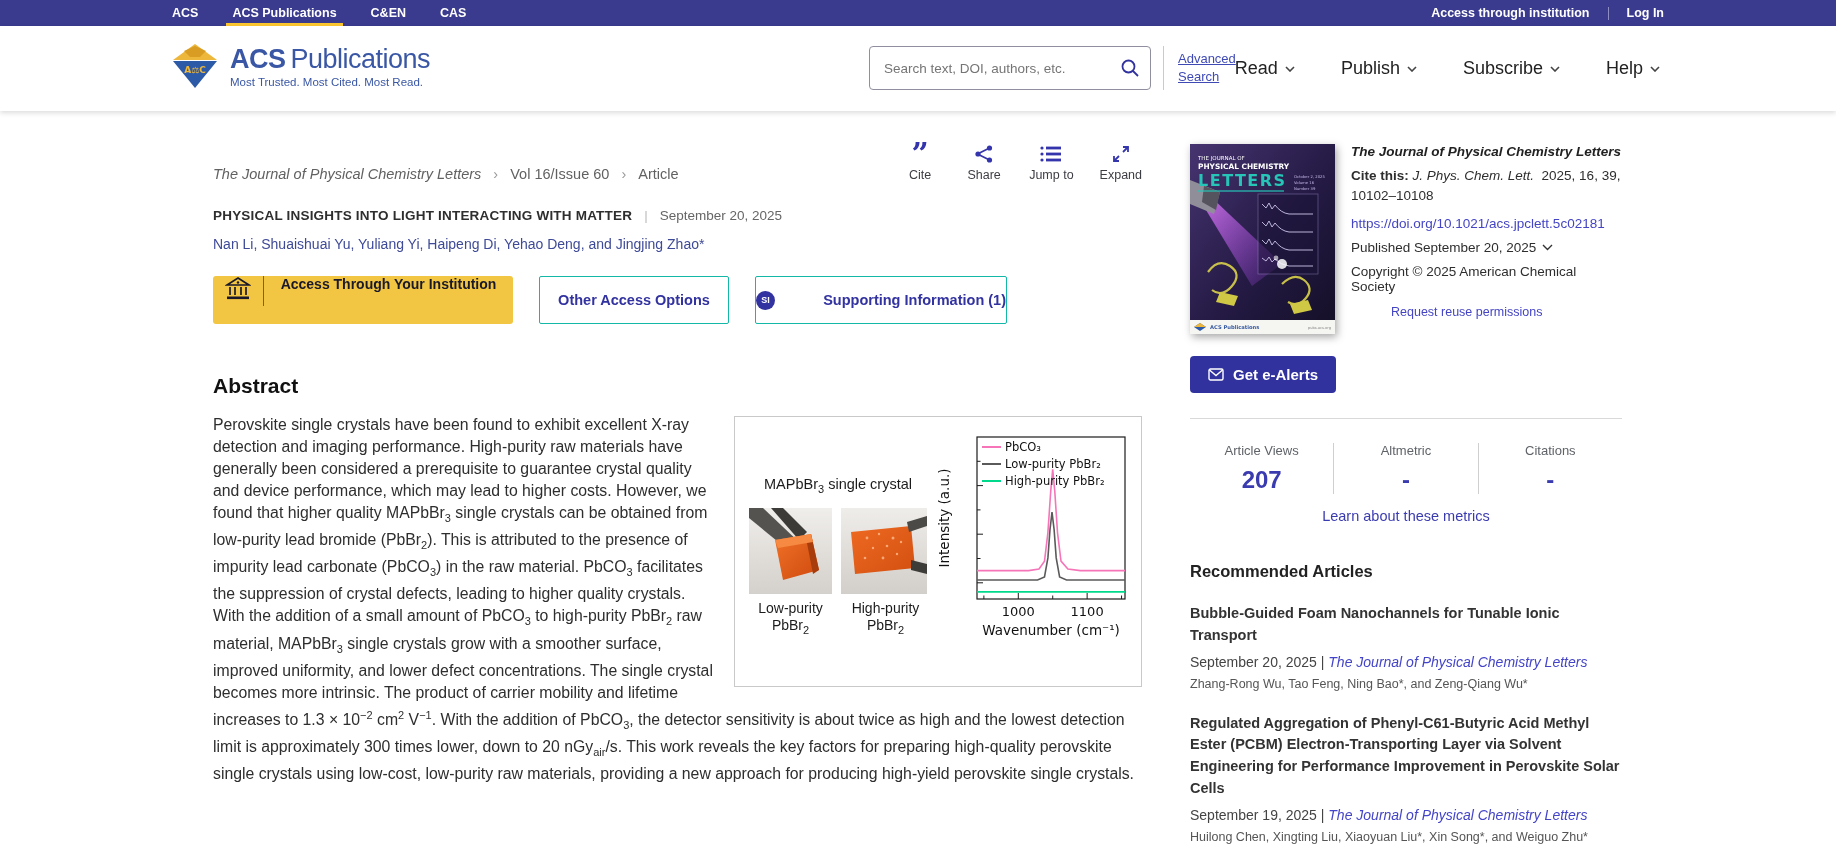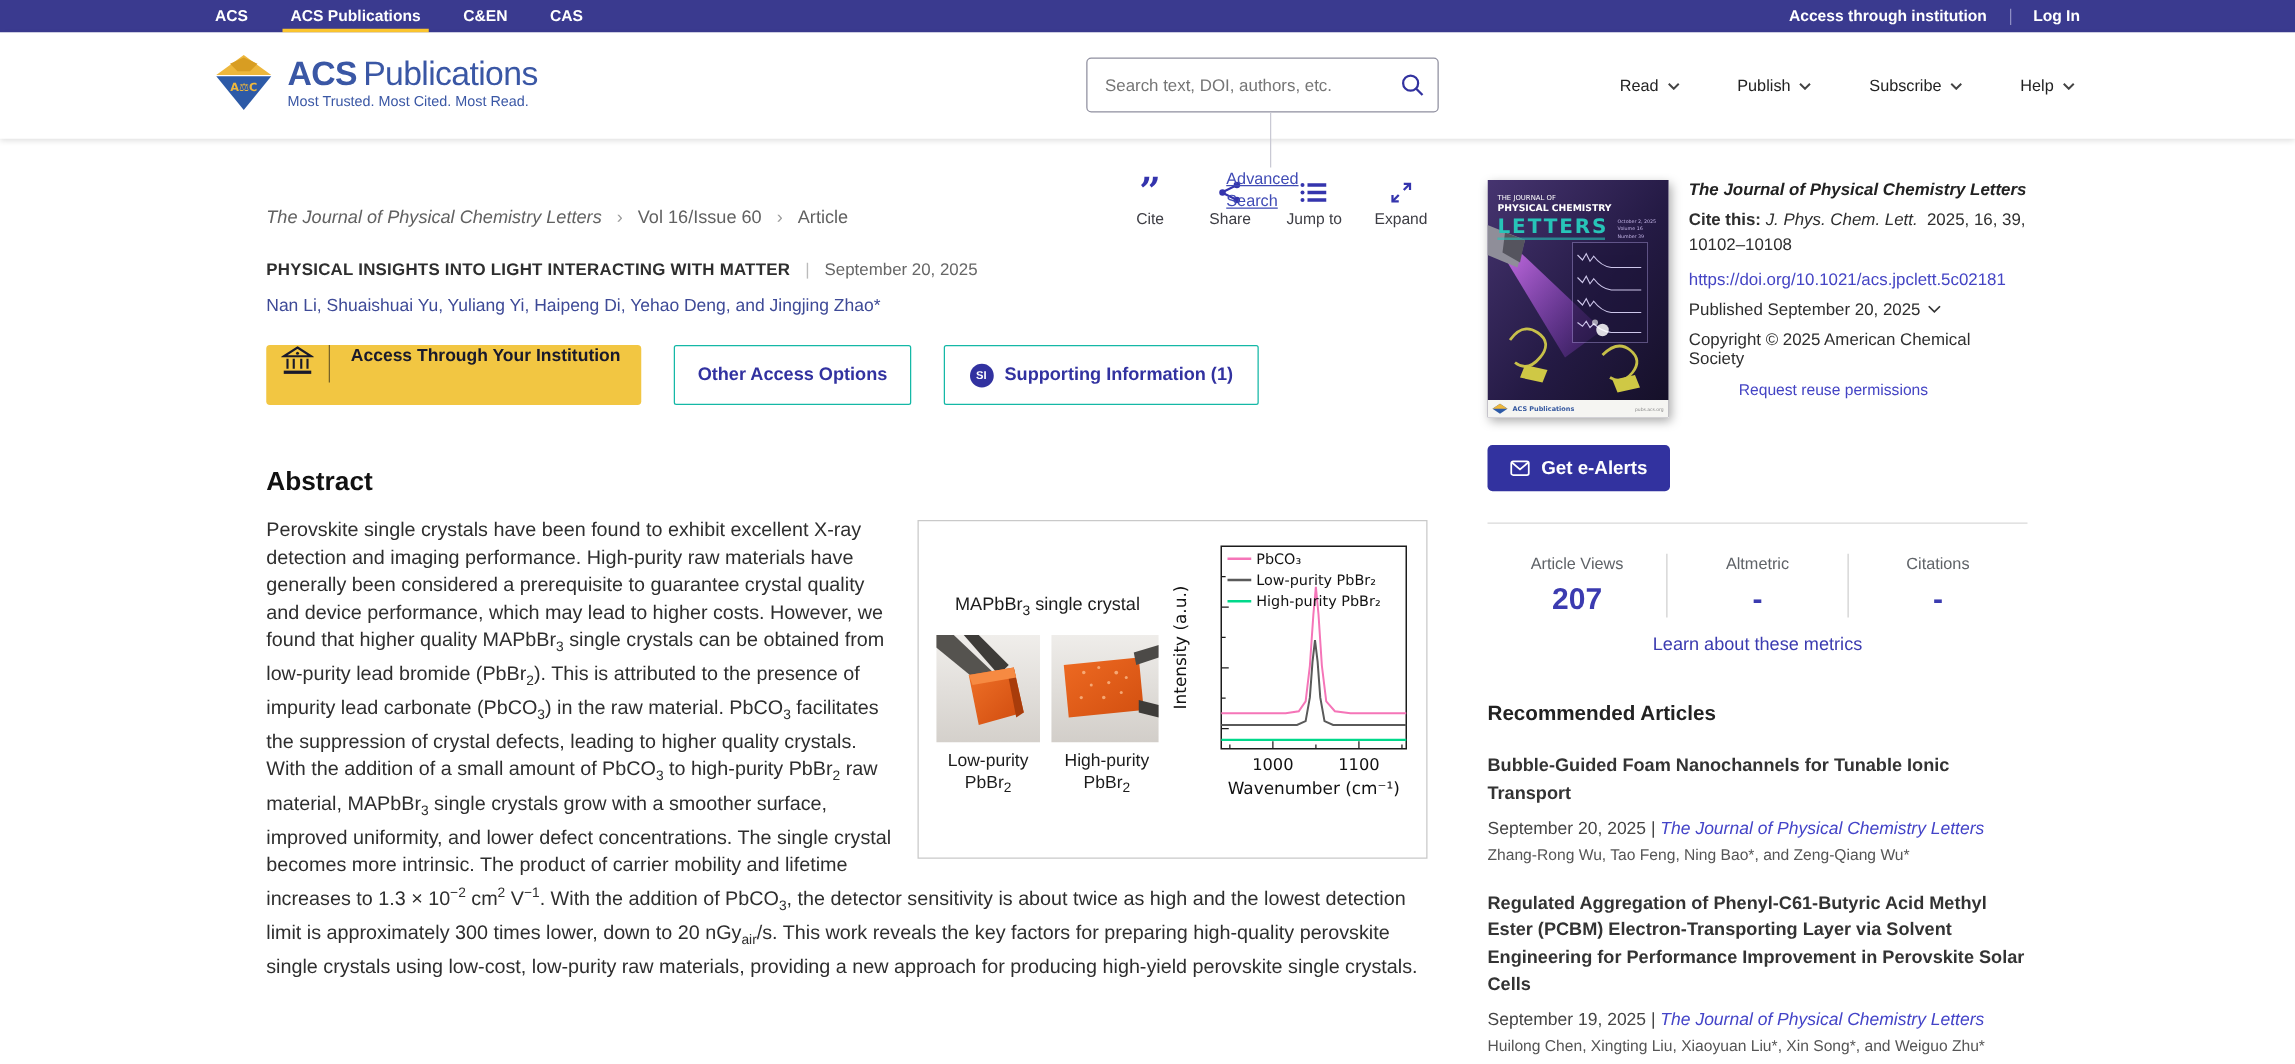--- a/index.html
+++ b/index.html
@@ -15,27 +15,27 @@
   .topbar-right { margin-left:auto; display:flex; align-items:center; }
   .topbar-right .topbar-link { font-weight:bold; }
   .topbar-sep { width:1px; height:13px; background:#8e8ec4; margin:0 18px; }
 
   
   .header { height:85px; position:relative; background:#fff; box-shadow:0 2px 5px rgba(0,0,0,.14); z-index:5; }
   .logo { position:absolute; left:170px; top:17px; display:flex; align-items:center; gap:10px; cursor:pointer; }
   .logo-text .logo-line1 { font-size:27px; color:#3a57a5; letter-spacing:-0.5px; }
   .logo-text .logo-line1 b { font-weight:bold; margin-right:5px; }
   .logo-text .logo-tagline { font-size:11.5px; color:#3a57a5; margin-top:1px; }
-  .search-wrap { position:absolute; left:869px; top:20px; display:flex; align-items:center;flex-direction:column; }
+  .search-wrap { position:absolute; left:869px; top:20px; display:flex; align-items:center; }
   .search-box { width:282px; height:44px; border:1px solid #8f8f9f; border-radius:4px; display:flex; align-items:center; padding:0 10px 0 14px; background:#fff; }
   .search-box input { border:none; outline:none; flex:1; font-size:13.5px; color:#333; font-family:inherit; background:transparent; }
   .search-divider { width:1px; height:44px; background:#c9c9d4; margin-left:12px; }
   .adv-search { margin-left:14px; width:72px; font-size:13px; color:#3f4ab5; text-decoration:underline; line-height:1.35; cursor:pointer; }
   .header-menus { position:absolute; right:176px; top:0; height:85px; display:flex; align-items:center; gap:46px; }
-  .menu-item { display:flex; align-items:center; gap:7px; font-size:13px; color:#222; cursor:pointer; }
+  .menu-item { display:flex; align-items:center; gap:7px; font-size:18px; color:#222; cursor:pointer; }
 
   
   .content { display:flex; padding-left:213px; }
   .main-col { width:929px; }
   .crumb-row { margin-top:32px; display:flex; justify-content:space-between; align-items:flex-end; }
   .breadcrumb { font-size:14.5px; color:#616161; display:flex; align-items:center; }
   .breadcrumb .j { font-style:italic; cursor:pointer; }
   .breadcrumb .sep { margin:0 12px; color:#9a9a9a; }
   .breadcrumb .lvl { cursor:pointer; }
   .actions { display:flex; gap:26px; }
@@ -250,21 +250,21 @@
             <line x1="21" y1="11" x2="21" y2="19" stroke="#19192b" stroke-width="1.7"></line>
             <rect x="2" y="20.5" width="22" height="2.6" fill="#19192b"></rect>
           </svg>
         </span>
         <span class="vline"></span>
         <span class="cap">Access Through Your Institution</span>
       </div>
       <div class="btn-outline" style="width:190px; padding:0;">
         <span>Other Access Options</span>
       </div>
-      <div class="btn-outline" style="width:252px; padding:0;">
+      <div class="btn-outline" style="width:252px; padding:0;justify-content:space-between;">
         <span class="si-badge">SI</span>
         <span>Supporting Information (1)</span>
       </div>
     </div>
 
     <h2 class="abs-head">Abstract</h2>
 
     <div class="abstract">
       
       <div class="figure">

